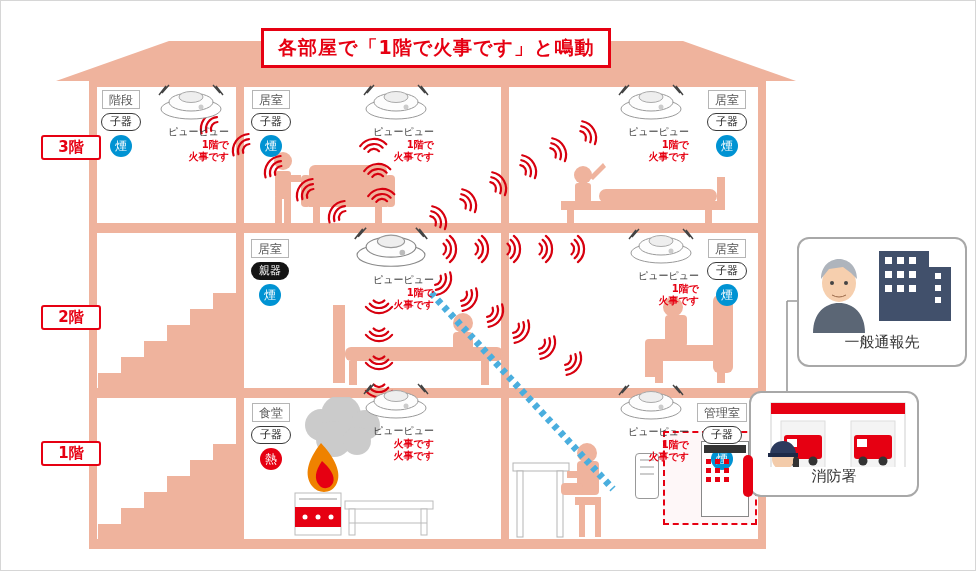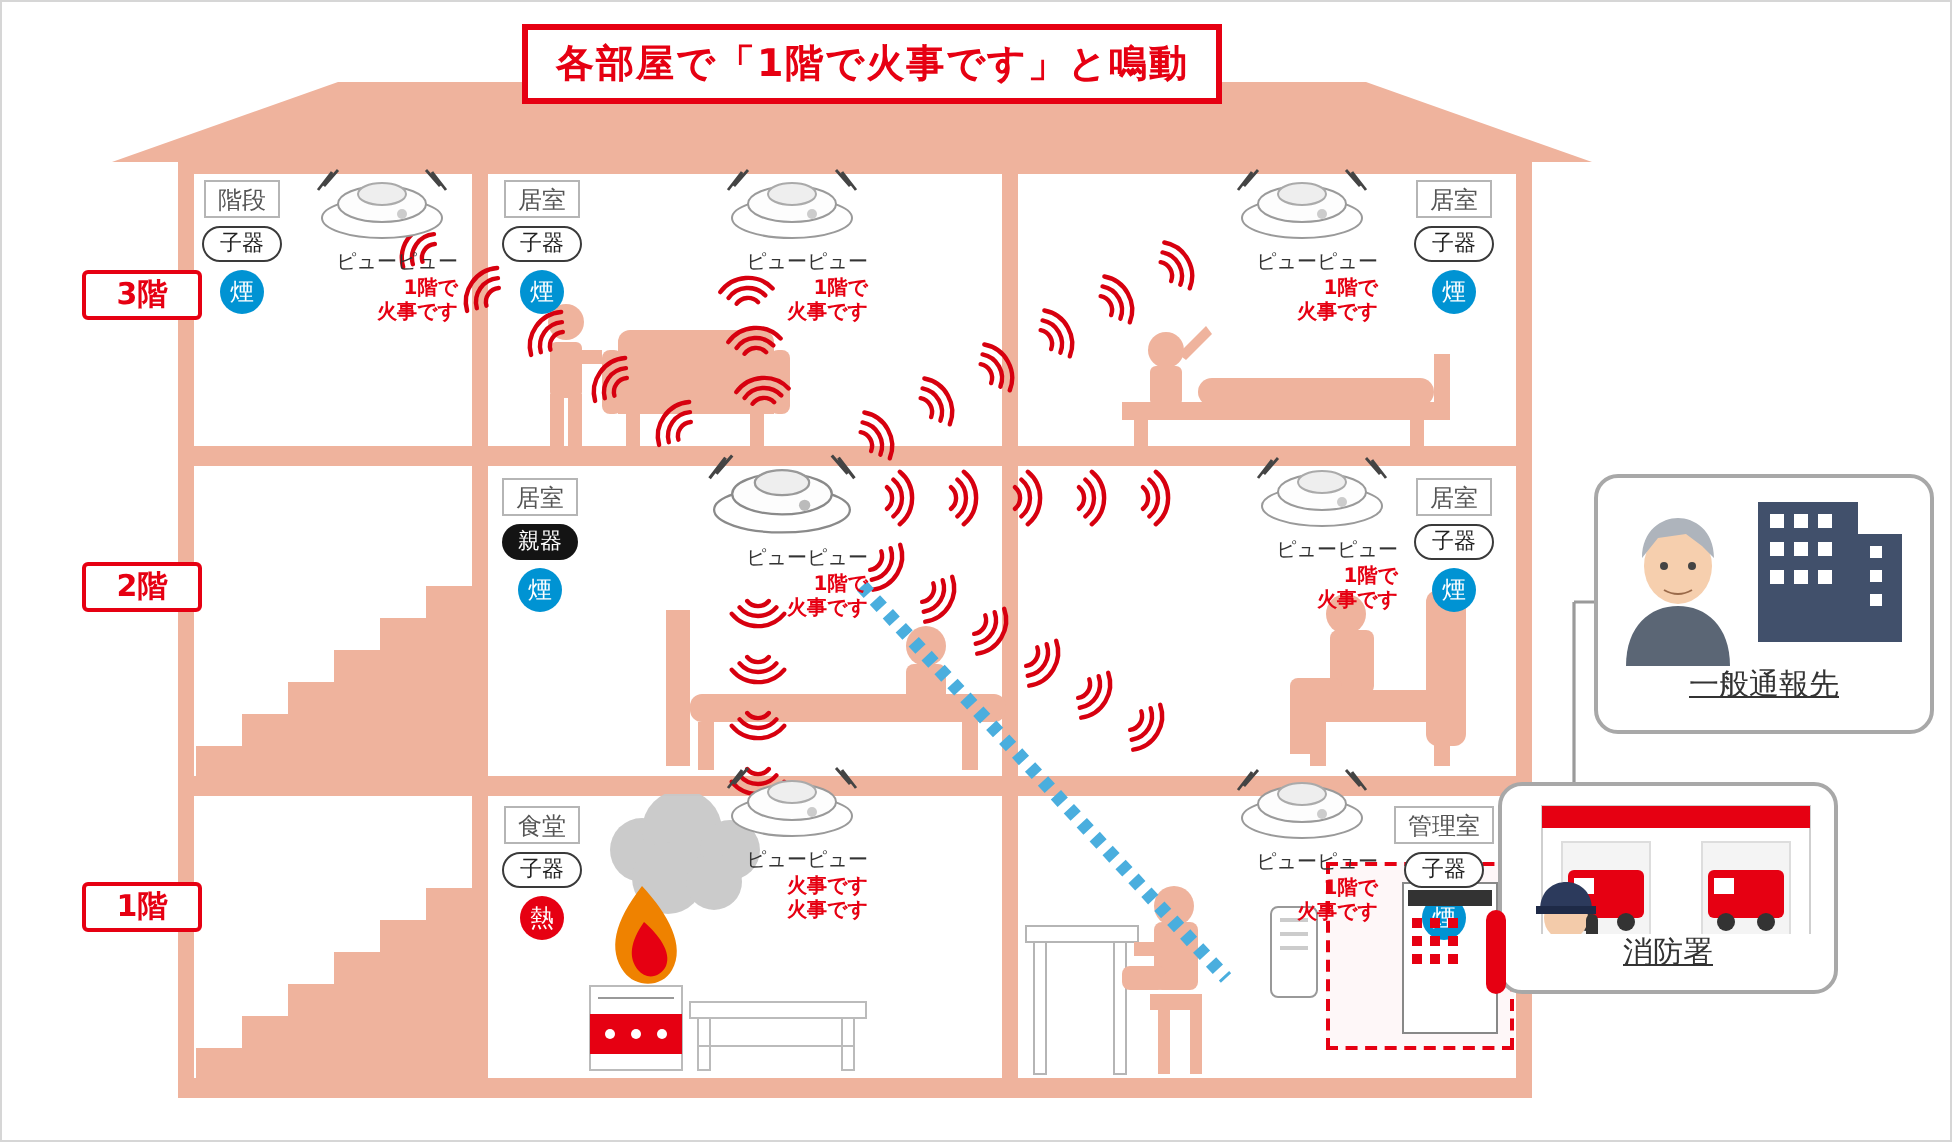--- a/index.html
+++ b/index.html
@@ -7,21 +7,21 @@
   .stage { position:relative; width:976px; height:571px; background:#fff;
            border:1px solid #d6d6d6; overflow:hidden; }
   .abs { position:absolute; }
 
   
   .house-bg { left:88px; top:78px; width:677px; height:470px; background:#efb39d; z-index:0; }
   .room { position:absolute; background:#fff; z-index:1; }
   .roof-svg { left:0; top:0; z-index:1; pointer-events:none; }
 
   
-  .banner { left:260px; top:11px; z-index:6; background:#fff; border:3px solid #e60012;
+  .banner { left:260px; top:27px; z-index:6; background:#fff; border:3px solid #e60012;
             color:#e60012; font-size:19px; font-weight:bold; padding:4px 14px; letter-spacing:1px; }
 
   
   .floor-label { left:40px; width:60px; height:25px; border:2px solid #e60012; border-radius:3px;
                  background:#fff; color:#e60012; font-weight:bold; font-size:15px;
                  text-align:center; line-height:21px; z-index:6; }
 
   
   .stack { display:flex; flex-direction:column; align-items:center; gap:4px; z-index:5; }
   .room-tag { border:1px solid #b5b5b5; color:#555; font-size:12px; padding:0 6px;
@@ -53,21 +53,21 @@
   .panel-dot { width:5px; height:5px; background:#e60012; position:absolute; z-index:5; }
   .handset { left:742px; top:454px; width:10px; height:42px; background:#e60012;
              border-radius:5px; z-index:5; }
   .receiver { left:634px; top:452px; width:24px; height:46px; background:#fff;
               border:1px solid #999; border-radius:4px; z-index:4; }
   .receiver i { display:block; height:2px; background:#ccc; margin:5px 4px 0 4px; }
 
   
   .dest { width:170px; border:2px solid #a8a8a8; border-radius:12px; background:#fff;
           z-index:4; display:flex; flex-direction:column; align-items:center; }
-  .dest-label { font-size:15px; color:#333; padding-bottom:9px;text-decoration:underline; }
+  .dest-label { font-size:15px; color:#333; padding-bottom:9px; }
 </style>
 </head>
 <body>
 
 <div class="stage">
 
   <div class="abs house-bg"></div>
   <svg class="abs roof-svg" width="976" height="92">
     <polygon points="55,80 168,40 682,40 795,80" fill="#efb39d"></polygon>
   </svg>
@@ -78,21 +78,21 @@
   <div class="room" style="left:96px;top:232px;width:139px;height:155px"></div>
   <div class="room" style="left:243px;top:232px;width:257px;height:155px"></div>
   <div class="room" style="left:508px;top:232px;width:249px;height:155px"></div>
   <div class="room" style="left:96px;top:397px;width:139px;height:141px"></div>
   <div class="room" style="left:243px;top:397px;width:257px;height:141px"></div>
   <div class="room" style="left:508px;top:397px;width:249px;height:141px"></div>
 
   <div class="abs banner">各部屋で「1階で火事です」と鳴動</div>
 
   <div class="abs floor-label" style="top:134px">3階</div>
-  <div class="abs floor-label" style="top:280px">2階</div>
+  <div class="abs floor-label" style="top:304px">2階</div>
   <div class="abs floor-label" style="top:440px">1階</div>
 
   <svg class="abs sil" style="left:97px;top:288px" width="138" height="99">
     <path d="M0,99 V84 H23 V68 H46 V52 H69 V36 H92 V20 H115 V4 H138 V99 Z" fill="#efb39d"></path>
   </svg>
   <svg class="abs sil" style="left:97px;top:439px" width="138" height="99">
     <path d="M0,99 V84 H23 V68 H46 V52 H69 V36 H92 V20 H115 V4 H138 V99 Z" fill="#efb39d"></path>
   </svg>
 
   <svg class="abs sil" style="left:262px;top:148px" width="150" height="76" fill="#efb39d">

